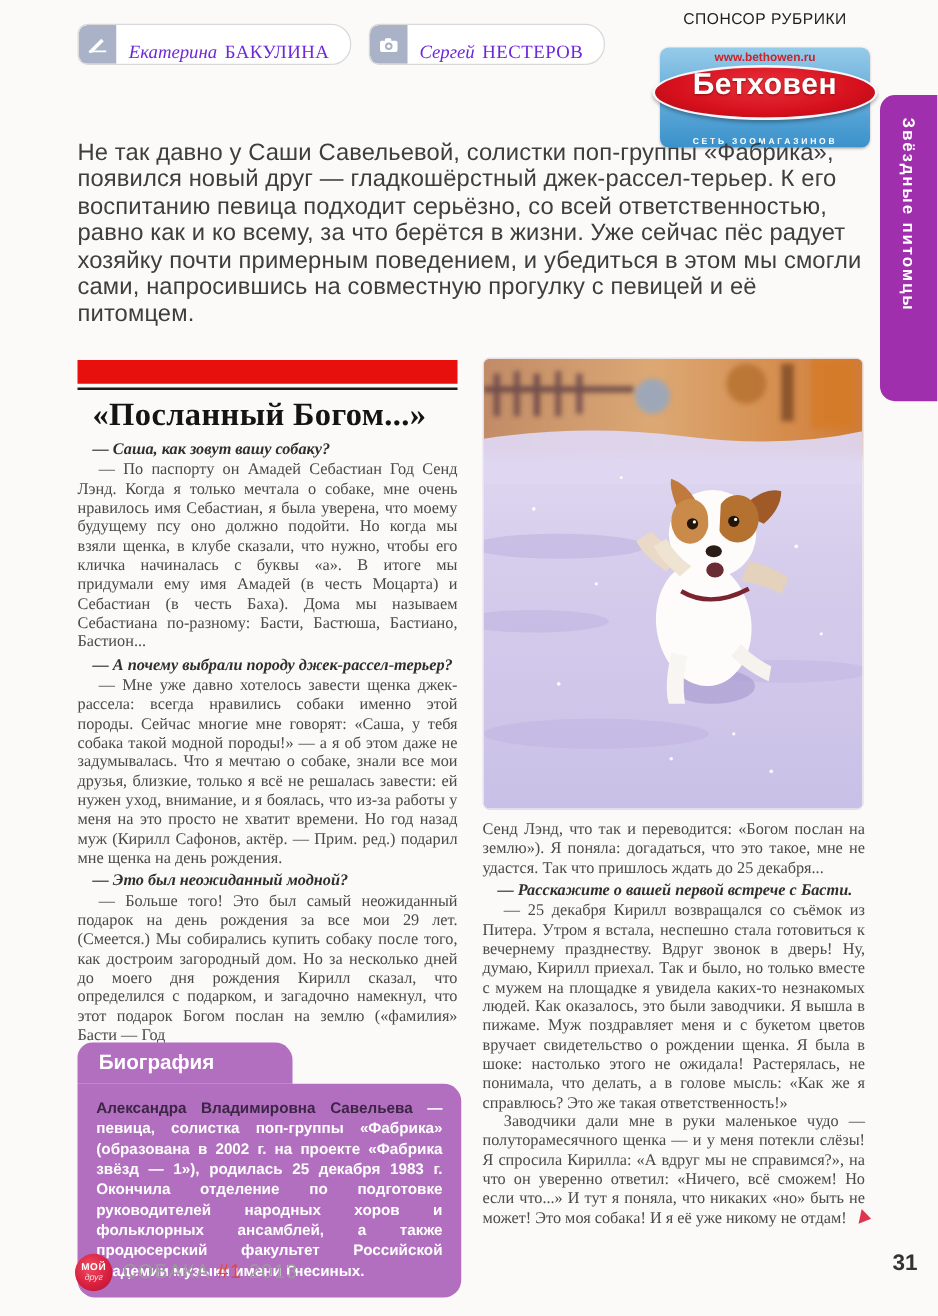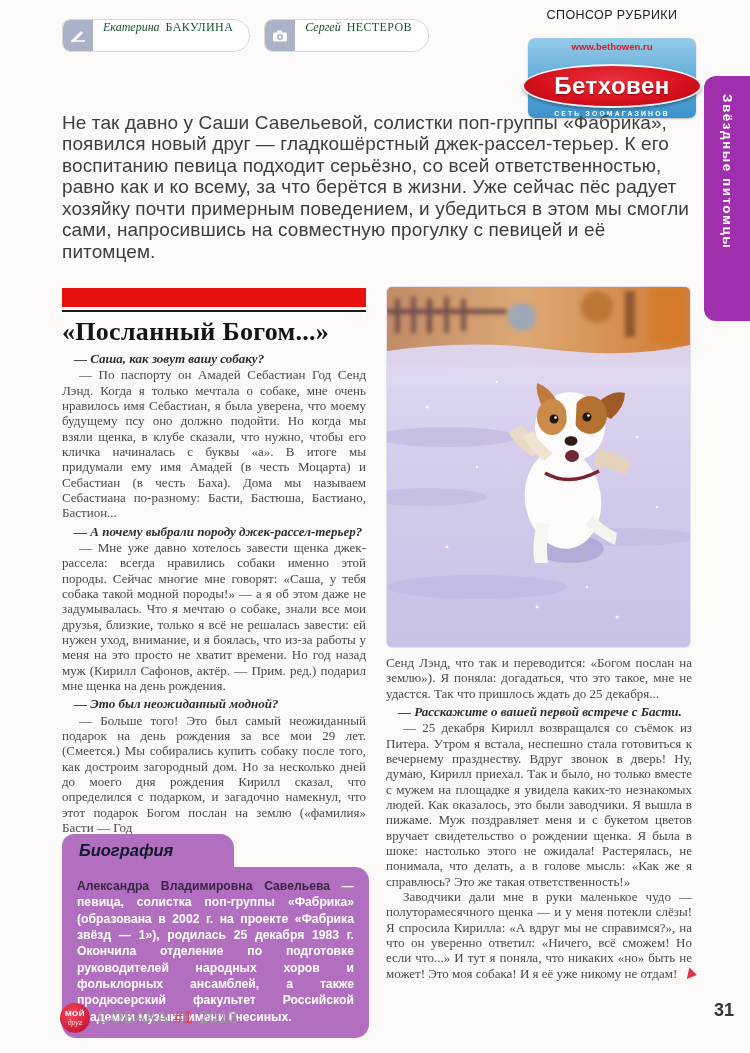--- a/index.html
+++ b/index.html
@@ -11,69 +11,69 @@
             border-radius:12px 0 0 12px;display:flex;align-items:flex-start;justify-content:center;}
   .side-tab span{writing-mode:vertical-rl;font-family:"Liberation Sans",sans-serif;
             font-weight:bold;font-size:13.5px;color:#fff;letter-spacing:1.5px;margin-top:18px;}
 
   
   .bylines{position:absolute;left:62px;top:19px;display:flex;gap:14px;}
   .byline{display:flex;align-items:stretch;height:31px;border:1px solid #d9d9d9;
           border-radius:8px 16px 16px 8px;background:#fff;overflow:hidden;}
   .byline-icon{width:30px;background:#a9b2c6;display:flex;align-items:center;justify-content:center;
           border-radius:7px 0 0 7px;flex:0 0 30px;}
-  .byline-text{display:flex;align-items:flex-start;padding:0 16px 0 10px;font-size:12px;color:#14532d;white-space:nowrap;}
+  .byline-text{display:flex;align-items:flex-end;padding:0 16px 0 10px;font-size:15px;color:#6d28d9;white-space:nowrap;}
   .byline-first{font-style:italic;margin-right:6px;}
   .byline-last{letter-spacing:.4px;}
 
   
   .sponsor{position:absolute;left:528px;top:8px;width:168px;text-align:center;
            font-family:"Liberation Sans",sans-serif;}
   .sponsor-label{font-size:12.5px;color:#1f1f1f;letter-spacing:.4px;margin-bottom:16px;}
   .sponsor-box{position:relative;height:80px;border-radius:7px;
            background:linear-gradient(180deg,#96cbe9 0%,#5fa9d8 55%,#3a92cb 100%);
            box-shadow:0 1px 2px rgba(0,0,0,.25);}
   .sponsor-url{position:absolute;top:3px;left:0;right:0;font-size:9.5px;font-weight:bold;color:#cf2027;}
-  .sponsor-oval{position:absolute;left:-6px;right:-6px;top:26px;height:40px;border-radius:50%;
+  .sponsor-oval{position:absolute;left:-6px;right:-6px;top:14px;height:40px;border-radius:50%;
            background:radial-gradient(ellipse at 50% 35%,#e8323c 0%,#d6101d 60%,#a90b14 100%);
-           border:2px solid #f3f6fa;display:flex;align-items:center;justify-content:center;
+           border:2px solid #f3f6fa;display:flex;justify-content:center;
            box-shadow:0 2px 3px rgba(0,0,0,.3);}
   .sponsor-oval span{color:#fff;font-weight:bold;font-size:24px;letter-spacing:.5px;
            text-shadow:0 1px 2px rgba(90,0,0,.6);}
   .sponsor-tagline{position:absolute;bottom:1px;left:0;right:0;font-size:6.8px;font-weight:bold;
            color:#fff;letter-spacing:2.2px;}
 
   
   .intro{position:absolute;left:62px;top:112px;width:630px;margin:0;
          font-family:Liberation Sans, sans-serif;font-size:19px;line-height:1.13;
          color:#3e3e3e;letter-spacing:.1px;}
 
   
   .col-left{position:absolute;left:62px;top:288px;width:304px;}
   .col-right{position:absolute;left:386px;top:655px;width:306px;}
   .redbar{height:19px;background:#e8100c;}
   .rule{height:2px;background:#1b1b1b;margin-top:3px;}
-  .headline{margin:5px 0 4px;font-size:26px;font-weight:bold;color:#141414;letter-spacing:.3px;}
+  .headline{margin:5px 12px 4px;font-size:26px;font-weight:bold;color:#141414;letter-spacing:.3px;}
   .col-left p,.col-right p{margin:0;font-size:13px;line-height:1.18;color:#4a4a4a;
         text-align:justify;text-indent:17px;}
   p.q{font-weight:bold;font-style:italic;color:#2f2f2f;margin-top:3px;margin-bottom:1px;text-indent:12px;}
   p.noindent{text-indent:0;}
   .cont-arrow{position:absolute;left:688px;top:968px;width:0;height:0;
         border-top:6px solid transparent;border-bottom:6px solid transparent;
         border-left:9px solid #e0344e;transform:rotate(12deg);}
 
   
   .photo{position:absolute;left:387px;top:287px;width:303px;height:360px;margin:0;
          border-radius:5px;overflow:hidden;box-shadow:0 0 0 1px rgba(180,170,210,.35);}
 
   
   .bio{position:absolute;left:62px;top:834px;width:307px;font-family:"Liberation Sans",sans-serif;}
   .bio-tab{width:172px;height:33px;background:#b26fc0;border-radius:12px 14px 0 0;
          display:flex;align-items:center;padding-left:17px;box-sizing:border-box;}
-  .bio-tab span{color:#0f172a;font-weight:bold;font-size:16.5px;font-style:italic;}
+  .bio-tab span{color:#ffffff;font-weight:bold;font-size:16.5px;}
   .bio-body{background:#b26fc0;border-radius:0 14px 14px 14px;padding:11px 15px 13px;
          font-size:12.2px;line-height:1.34;color:#fff;text-align:justify;font-weight:bold;}
   .bio-name{color:#3c2545;}
 
   
   .footer-left{position:absolute;left:60px;top:1003px;display:flex;align-items:center;gap:8px;
          font-family:"Liberation Sans",sans-serif;}
   .logo-circle{width:30px;height:30px;border-radius:50%;
          background:radial-gradient(circle at 40% 35%,#ef4d62 0%,#d8203f 55%,#b31230 100%);
          display:flex;flex-direction:column;align-items:center;justify-content:center;line-height:1;}

